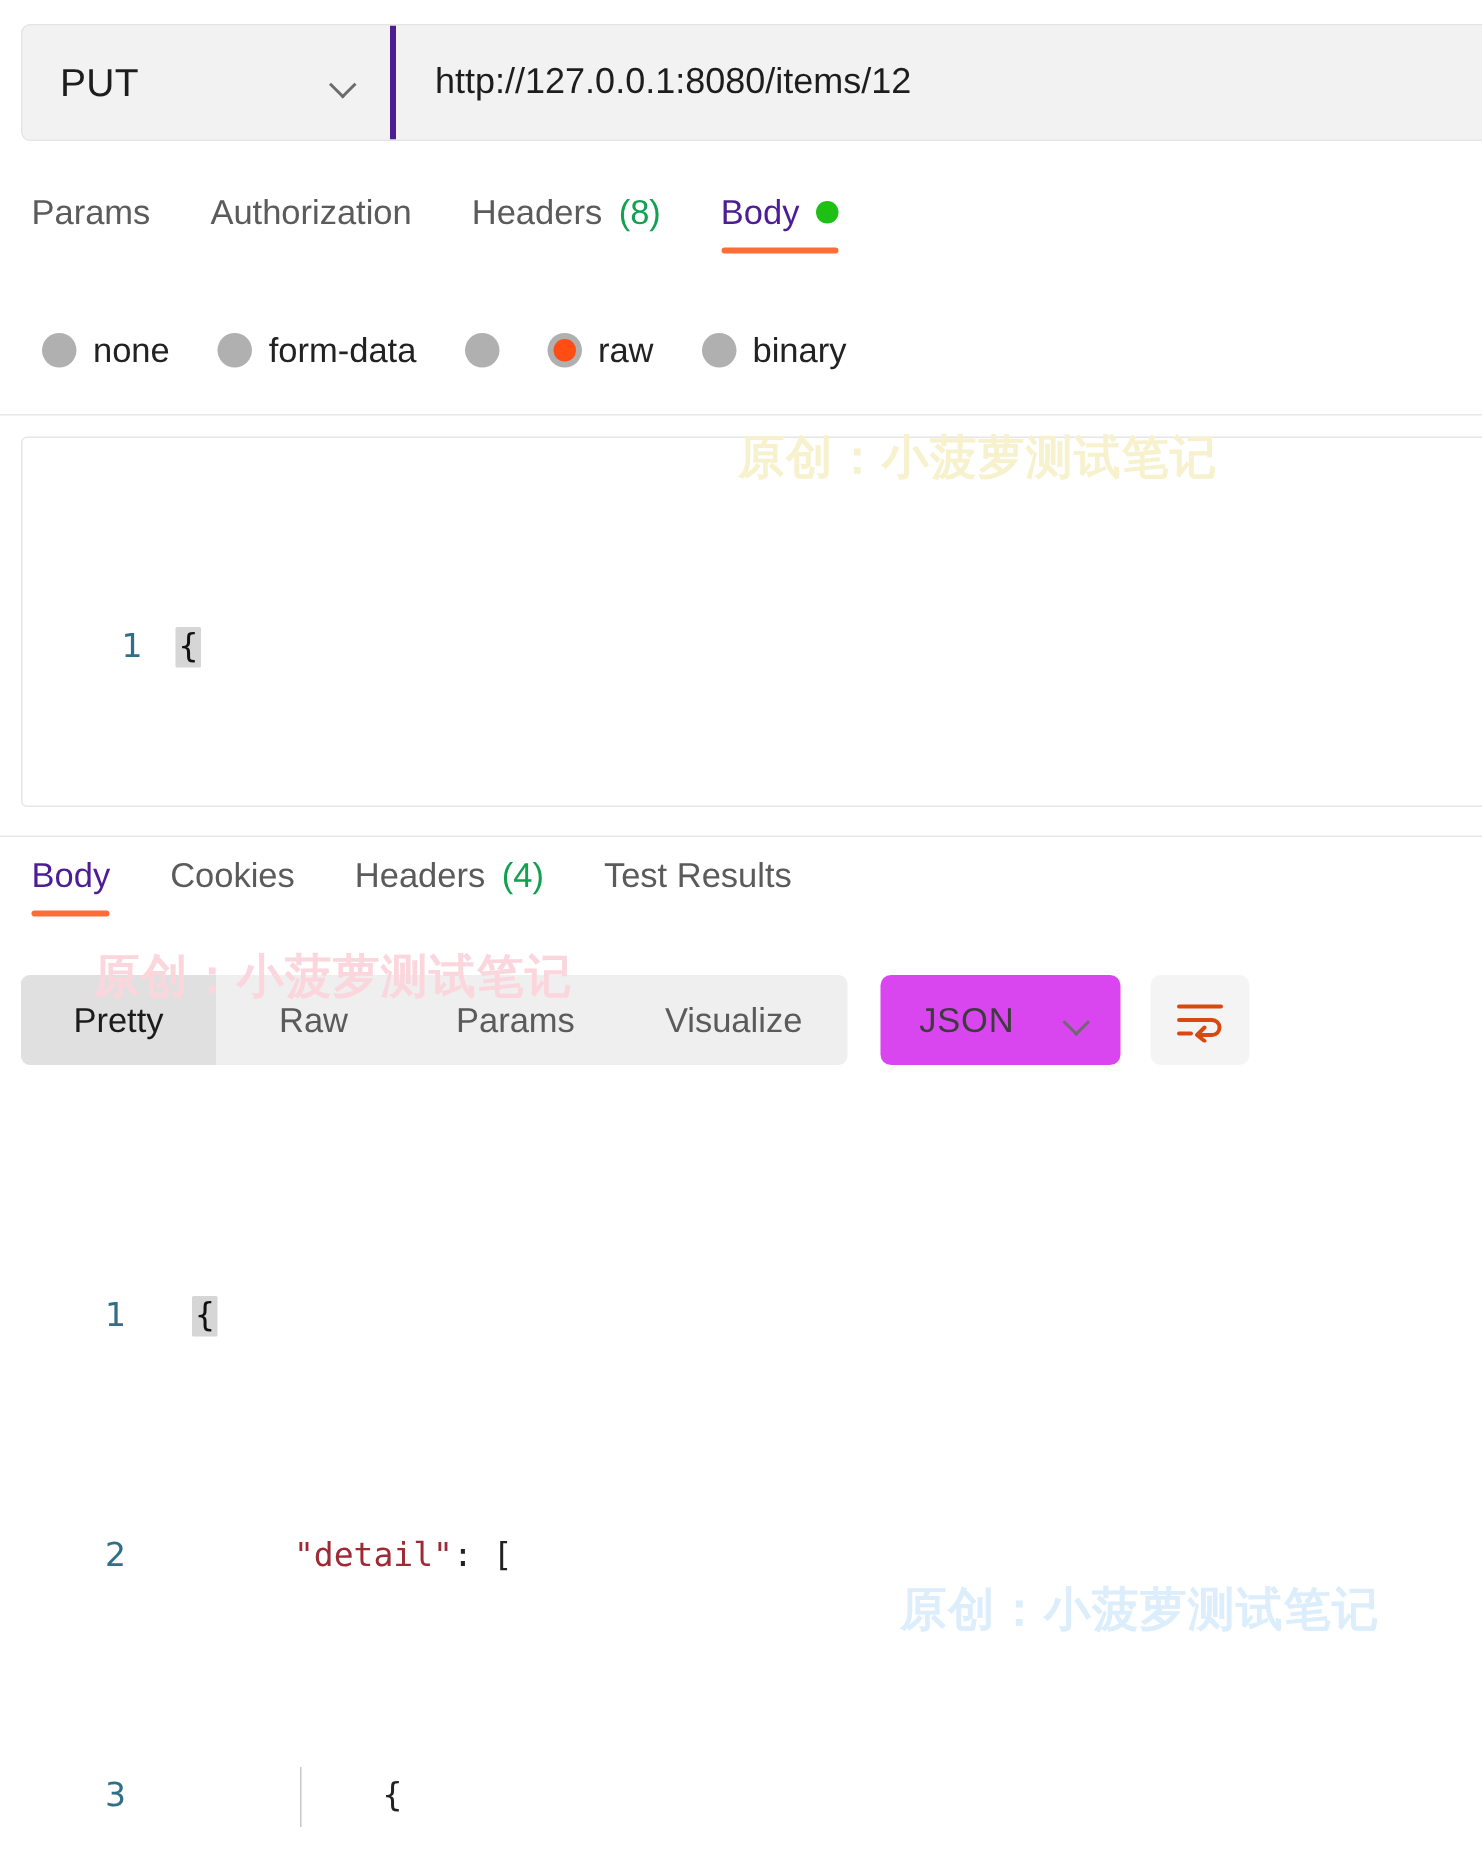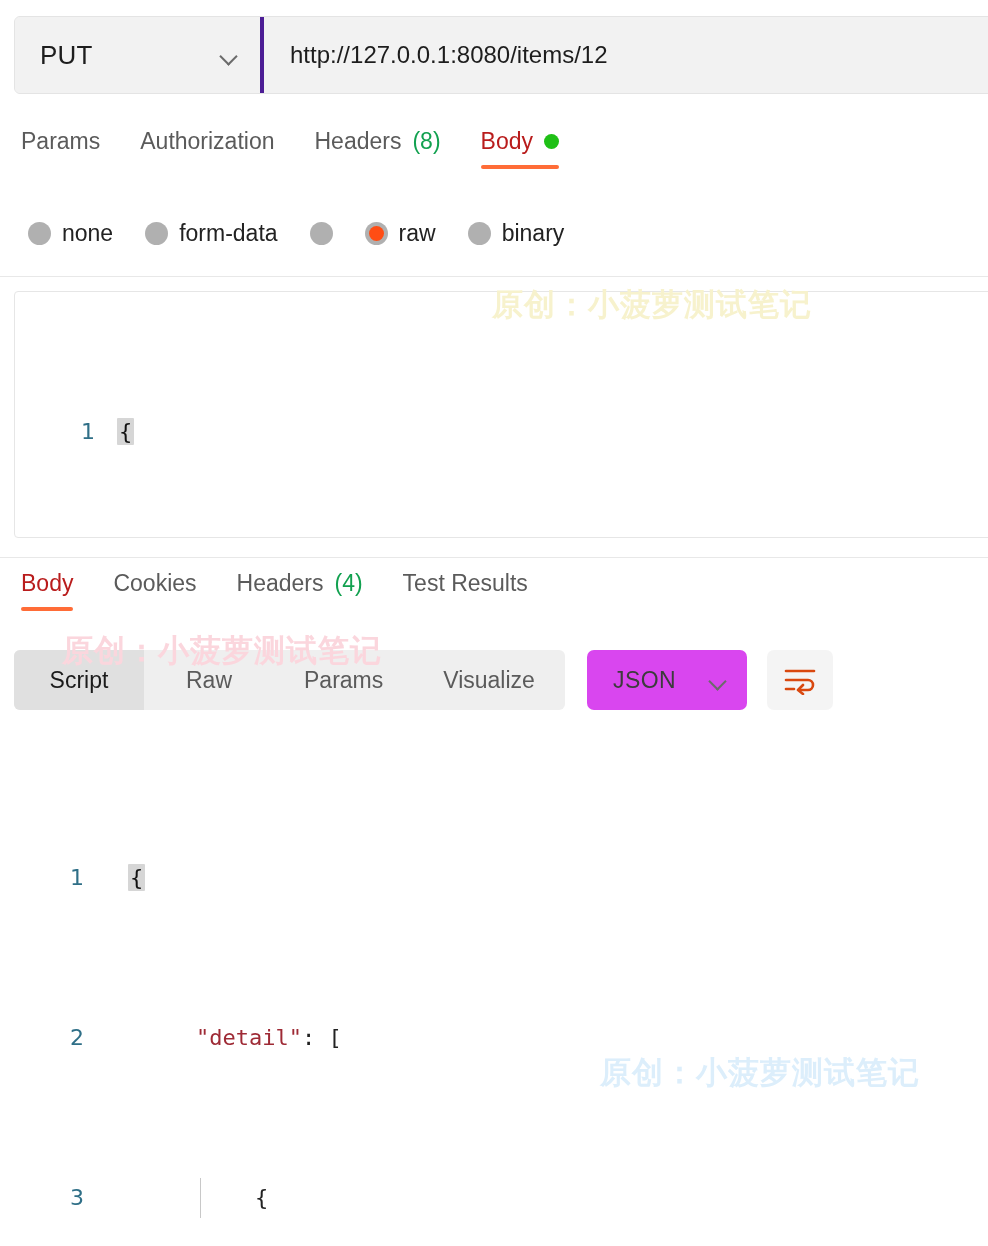--- a/index.html
+++ b/index.html
@@ -49,21 +49,21 @@
     position: absolute; left: 0; top: 128px;
     width: 988px; height: 52px;
     display: flex; align-items: flex-start;
   }
   .rtab {
     position: relative; font-size: 23px; color: #5b5b5b;
     padding: 0 0 14px 0; margin-right: 40px; cursor: pointer;
     white-space: nowrap; display: flex; align-items: center; gap: 11px;
   }
   .rtab:first-child { margin-left: 21px; }
-  .rtab.active { color: #b91c1c; justify-content: flex-end; }
+  .rtab.active { color: #4c1d95; justify-content: flex-end; }
   .rtab.active::after {
     content: ""; position: absolute; left: 0; right: 0; bottom: 0;
     height: 4px; background: #ff6c37; border-radius: 2px;
   }
   .tab-count { color: #12a150; font-size: 23px; }
   .green-dot { width: 15px; height: 15px; border-radius: 50%; background: #1fc016; display:inline-block; }
 
   
   .radio-row {
     position: absolute; left: 0; top: 210px;
@@ -256,21 +256,21 @@
       <span class="tab-count">(4)</span>
     </div>
     <div class="rtab">
       <span>Test Results</span>
     </div>
   </div>
 
   <div class="sgmt-wrap">
     <div class="segmented">
       <div class="seg active">
-        <span>Script</span>
+        <span>Pretty</span>
       </div>
       <div class="seg">
         <span>Raw</span>
       </div>
       <div class="seg">
         <span>Params</span>
       </div>
       <div class="seg">
         <span>Visualize</span>
       </div>

